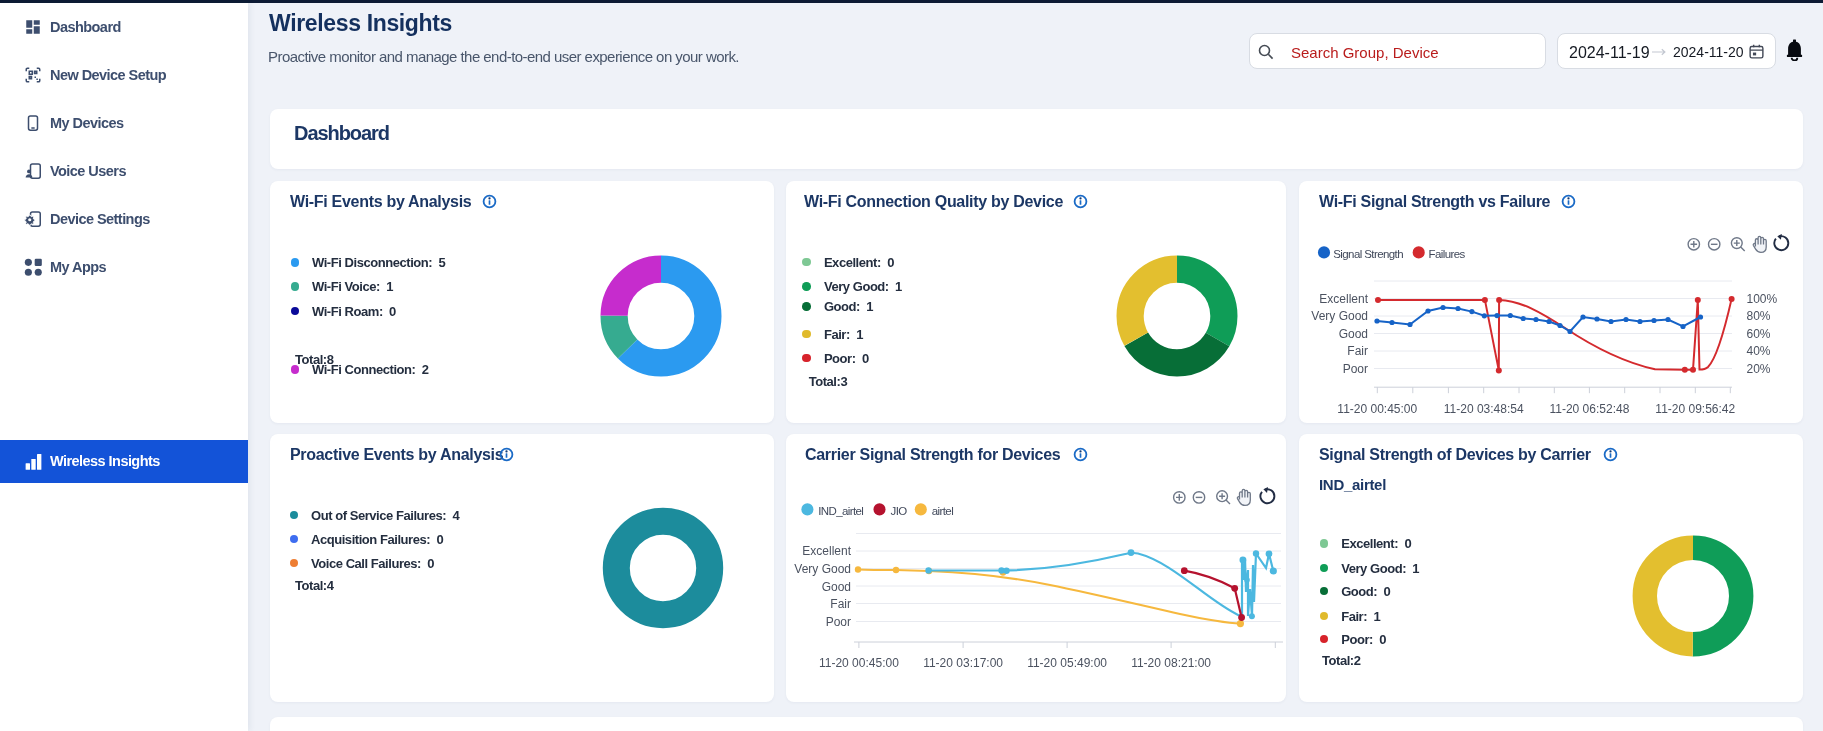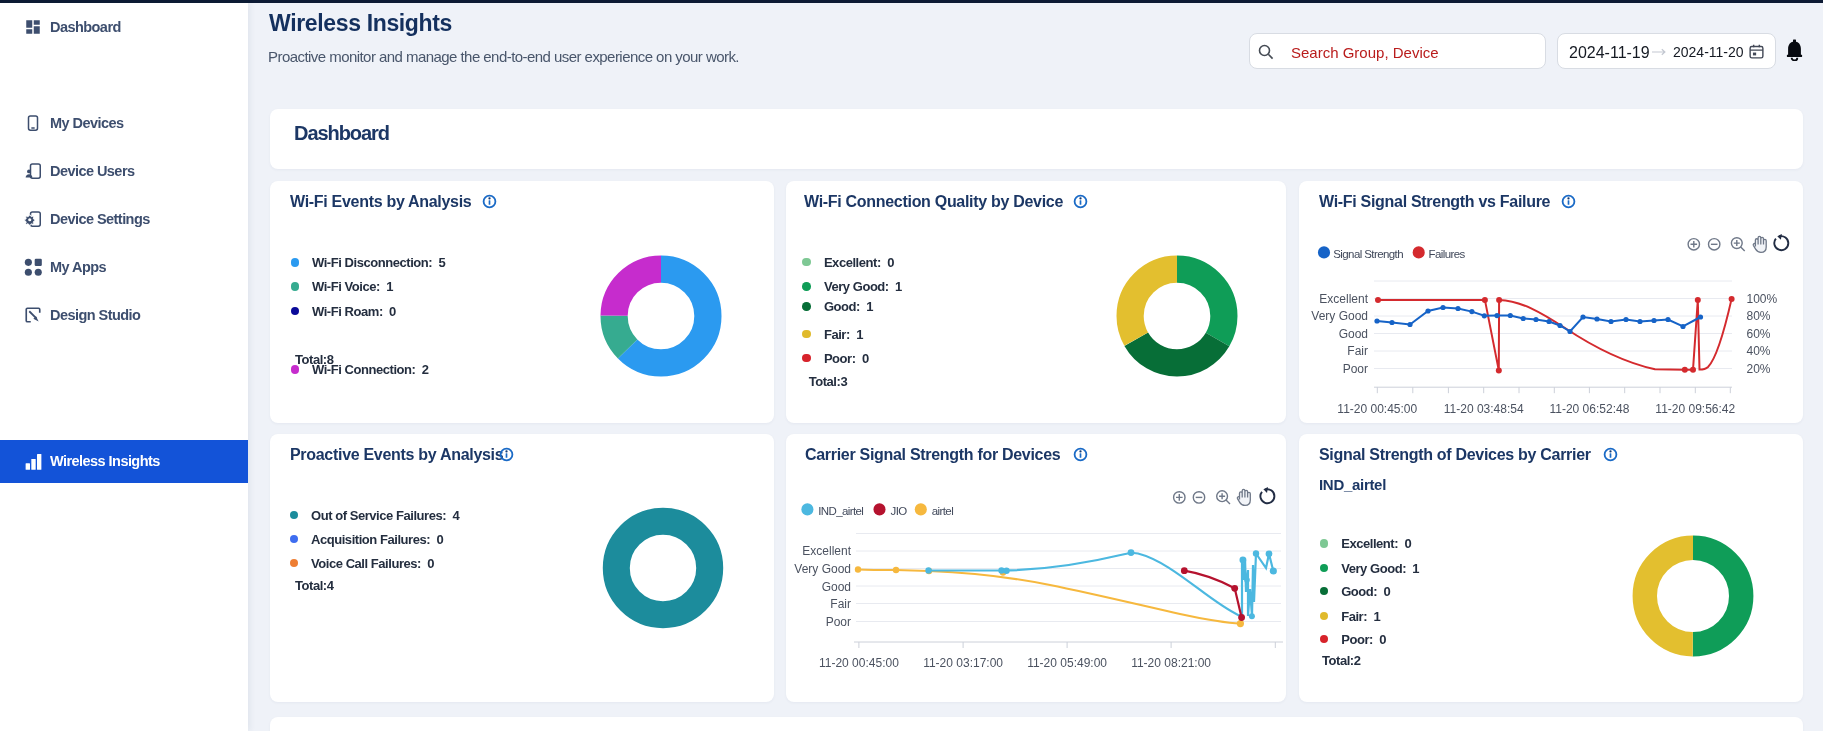--- a/index.html
+++ b/index.html
@@ -25,63 +25,65 @@
 <div id="page">
   <div id="topstrip" class="abs"></div>
   <div id="main" class="abs"></div>
   <div id="side" class="abs">
     <div class="mitem" style="top:4px;">
       <svg width="18" height="18" viewBox="0 0 24 24" fill="#3d4e6e">
           <path d="M3 13h8V3H3v10zm0 8h8v-6H3v6zm10 0h8V11h-8v10zm0-18v6h8V3h-8z"></path>
         </svg>
       <span>Dashboard</span>
     </div>
+    <div class="mitem" style="top:52px;">
+      <svg width="18" height="18" viewBox="0 0 24 24" fill="none" stroke="#3d4e6e" stroke-width="2">
+          <path d="M3 7V4.5A1.5 1.5 0 014.5 3H7M17 3h2.5A1.5 1.5 0 0121 4.5V7M21 17v2.5a1.5 1.5 0 01-1.5 1.5H17M7 21H4.5A1.5 1.5 0 013 19.5V17"></path>
+          <rect x="7" y="7" width="4" height="4"></rect>
+          <rect x="14" y="7" width="3" height="3"></rect>
+          <rect x="7" y="14" width="3" height="3"></rect>
+          <path d="M14 14h2v2h-2zM16.5 16.5h2v2h-2z" fill="#3d4e6e" stroke="none"></path>
+        </svg>
+      <span>New Device Setup</span>
+    </div>
     <div class="mitem" style="top:100px;">
       <svg width="18" height="18" viewBox="0 0 24 24" fill="none" stroke="#3d4e6e" stroke-width="2">
           <rect x="6" y="2.5" width="12" height="19" rx="2.5"></rect>
           <path d="M10.5 18.5h3" stroke-linecap="round"></path>
         </svg>
       <span>My Devices</span>
     </div>
     <div class="mitem" style="top:148px;">
       <svg width="19" height="18" viewBox="0 0 24 24" fill="none" stroke="#3d4e6e" stroke-width="2">
           <rect x="8" y="2.5" width="13" height="19" rx="2.5"></rect>
           <g fill="#3d4e6e" stroke="none">
             <circle cx="6" cy="12.5" r="2.6"></circle>
             <path d="M1.5 20.5c0-2.6 2-4.3 4.5-4.3s4.5 1.7 4.5 4.3z"></path>
           </g>
         </svg>
-      <span>Device Users</span>
+      <span>Voice Users</span>
     </div>
     <div class="mitem" style="top:196px;">
       <svg width="19" height="18" viewBox="0 0 24 24" fill="none" stroke="#3d4e6e" stroke-width="2">
           <rect x="8" y="2.5" width="13" height="19" rx="2.5"></rect>
           <g fill="#3d4e6e" stroke="#fff" stroke-width="1.2">
             <path d="M6.1 6.8l1.8 0 .5 1.5 1.4.6 1.4-.8 1.3 1.3-.8 1.4.6 1.4 1.5.5v1.8l-1.5.5-.6 1.4.8 1.4-1.3 1.3-1.4-.8-1.4.6-.5 1.5H6.1l-.5-1.5-1.4-.6-1.4.8-1.3-1.3.8-1.4-.6-1.4-1.5-.5v-1.8l1.5-.5.6-1.4-.8-1.4 1.3-1.3 1.4.8 1.4-.6z"></path>
           </g>
           <circle cx="7" cy="13" r="2.1" fill="#fff" stroke="none"></circle>
         </svg>
       <span>Device Settings</span>
     </div>
     <div class="mitem" style="top:244px;">
       <svg width="19" height="19" viewBox="0 0 24 24" fill="#3d4e6e">
           <circle cx="5.5" cy="5.5" r="4.5"></circle>
           <rect x="13.5" y="1" width="9" height="9" rx="1.5"></rect>
           <circle cx="5.5" cy="18" r="4.5"></circle>
           <circle cx="18" cy="18" r="4.5"></circle>
         </svg>
       <span>My Apps</span>
-    </div>
-    <div class="mitem" style="top:292px;">
-      <svg width="18" height="18" viewBox="0 0 24 24" fill="none" stroke="#3d4e6e" stroke-width="2.2">
-          <path d="M21 9V4.5A1.5 1.5 0 0019.5 3H4.5A1.5 1.5 0 003 4.5v15A1.5 1.5 0 004.5 21H9"></path>
-          <path d="M7 7l9.5 9.5" stroke-width="2.4"></path>
-          <path d="M16 13.5l3.5 7-7-3.5z" fill="#3d4e6e" stroke="none"></path>
-        </svg>
-      <span>Design Studio</span>
     </div>
     <div class="mitem sel" style="top:437px; height:42.7px;">
       <svg width="21" height="21" viewBox="0 0 24 24" fill="#fff" style="left:23px;">
           <rect x="3" y="14" width="5" height="7.5" rx="0.6"></rect>
           <rect x="9.5" y="9" width="5" height="12.5" rx="0.6"></rect>
           <rect x="16" y="3.5" width="5" height="18" rx="0.6"></rect>
         </svg>
       <span>Wireless Insights</span>
     </div>
   </div>

